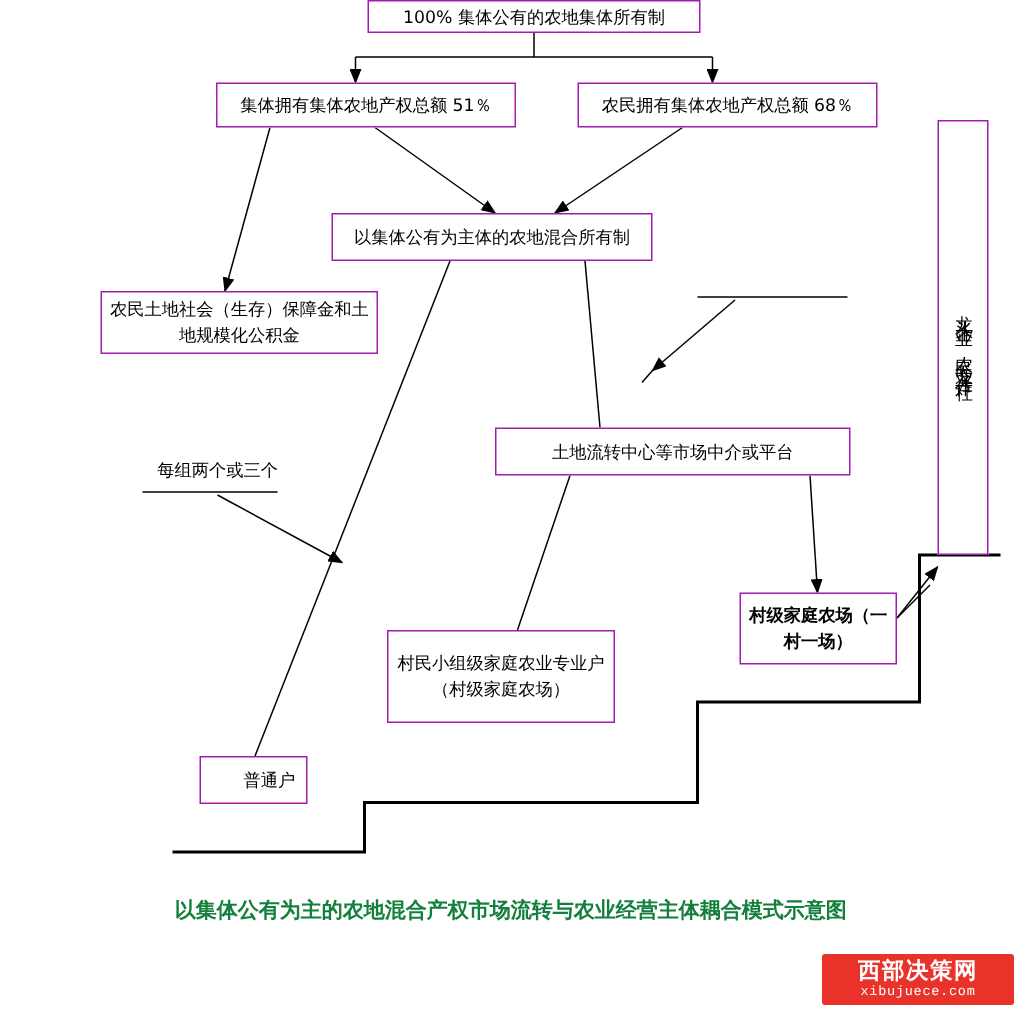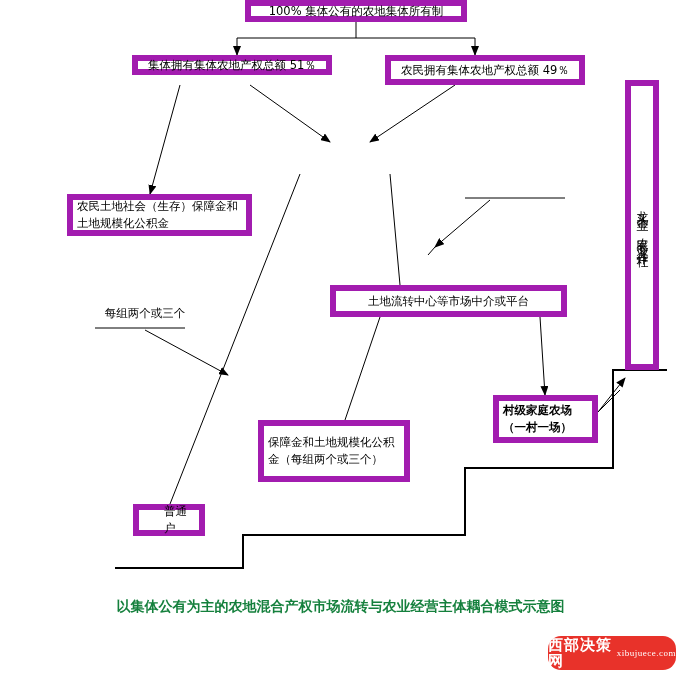--- a/index.html
+++ b/index.html
@@ -7,44 +7,45 @@
     width:681px;height:676px;
     background:#ffffff;
     font-family:"Liberation Sans","DejaVu Sans",sans-serif;
     position:relative;
     overflow:hidden;
   }
   #canvas{position:absolute;left:0;top:0;width:681px;height:676px;}
   svg.lines{position:absolute;left:0;top:0;width:681px;height:676px;pointer-events:none;}
   .box{
     position:absolute;
-    border:6px solid #a21caf;
+    border:1px solid #a21caf;
     background:#fff;
     box-sizing:border-box;
     display:flex;
     align-items:center;
     justify-content:center;
+    text-align:center;
     font-size:11.5px;
     line-height:1.45;
     color:#000;
     padding:2px 4px;
     font-family:"DejaVu Sans","Liberation Sans",sans-serif;
   }
   .plain{
     position:absolute;
     background:transparent;
     text-align:center;
     font-size:11.5px;
     line-height:1.5;
     color:#000;
     font-family:"DejaVu Sans","Liberation Sans",sans-serif;
   }
   
   #box-top{left:245px;top:0px;width:222px;height:22px;}
-  #box-collective-51{left:132px;top:55px;width:200px;height:20px;}
+  #box-collective-51{left:144px;top:55px;width:200px;height:30px;}
   #box-farmer-49{left:385px;top:55px;width:200px;height:30px;}
   #box-mixed-ownership{left:221px;top:142px;width:214px;height:32px;}
   #box-social-security{left:55px;top:194px;width:185px;height:42px;margin-left:12px;}
   #box-market-center{left:330px;top:285px;width:237px;height:32px;}
   #box-village-farm{left:493px;top:395px;width:105px;height:48px;font-weight:bold;}
   #box-group-farm{left:258px;top:420px;width:152px;height:62px;}
   #box-ordinary{left:133px;top:504px;width:72px;height:32px;padding-left:25px;}
   #box-willing{left:458px;top:145px;width:160px;height:52px;background:transparent;border:0;}
   #box-nontransfer{left:80px;top:305px;width:130px;height:22px;background:transparent;border:0;}
   
@@ -60,27 +61,27 @@
   #caption{
     position:absolute;left:0;top:598px;width:681px;
     text-align:center;font-size:14px;font-weight:bold;color:#15803d;
     font-family:"DejaVu Sans","Liberation Sans",sans-serif;
   }
   
   #watermark{
     position:absolute;left:548px;top:636px;width:128px;height:34px;
     background:#e8322a;
     color:#ffffff;
-    display:flex;flex-direction:row;align-items:center;justify-content:center;
-    border-radius:13px;
+    display:flex;flex-direction:column;align-items:center;justify-content:center;
+    border-radius:2px;
   }
   #watermark .wm-cn{font-size:15px;font-weight:bold;letter-spacing:1px;line-height:1.1;
     font-family:"DejaVu Sans","Liberation Sans",sans-serif;}
   #watermark .wm-en{font-size:9px;letter-spacing:0.5px;line-height:1.1;margin-top:1px;
-    font-family:Liberation Serif, serif;}
+    font-family:Liberation Mono, monospace;}
 </style>
 </head>
 <body>
 
 <div id="canvas">
 
   <svg class="lines" xmlns="http://www.w3.org/2000/svg">
     <defs>
       <marker id="arrow" markerWidth="10" markerHeight="8" refX="9" refY="4" orient="auto" markerUnits="userSpaceOnUse">
         <path d="M0,0 L10,4 L0,8 z" fill="#000"></path>
@@ -116,25 +117,26 @@
     <path d="M145,330 L228,375" stroke="#000" stroke-width="1" fill="none" marker-end="url(#arrow)"></path>
     <path d="M95,328 L185,328" stroke="#000" stroke-width="1" fill="none"></path>
 
     <path d="M465,198 L565,198" stroke="#000" stroke-width="1" fill="none"></path>
 
     <path d="M667,370 L613,370 L613,468 L465,468 L465,535 L243,535 L243,568 L115,568" stroke="#000" stroke-width="2" fill="none"></path>
   </svg>
 
   <div class="box" id="box-top">100%  集体公有的农地集体所有制</div>
   <div class="box" id="box-collective-51">集体拥有集体农地产权总额 51％</div>
-  <div class="box" id="box-farmer-49">农民拥有集体农地产权总额 49％</div>
+  <div class="box" id="box-farmer-49">农民拥有集体农地产权总额 68％</div>
+  <div class="box" id="box-mixed-ownership">以集体公有为主体的农地混合所有制</div>
   <div class="box" id="box-social-security">农民土地社会（生存）保障金和土地规模化公积金</div>
   <div class="box" id="box-market-center">土地流转中心等市场中介或平台</div>
   <div class="box" id="box-village-farm">村级家庭农场（一村一场）</div>
-  <div class="box" id="box-group-farm">保障金和土地规模化公积金（每组两个或三个）</div>
+  <div class="box" id="box-group-farm">村民小组级家庭农业专业户（村级家庭农场）</div>
   <div class="box" id="box-ordinary">普通户</div>
   <div class="box" id="box-vertical">龙头企业、农民专业合作社</div>
 
   <div class="plain" id="box-nontransfer">每组两个或三个</div>
 
   <div id="caption">以集体公有为主的农地混合产权市场流转与农业经营主体耦合模式示意图</div>
 
   <div id="watermark">
     <div class="wm-cn">西部决策网</div>
     <div class="wm-en">xibujuece.com</div>

